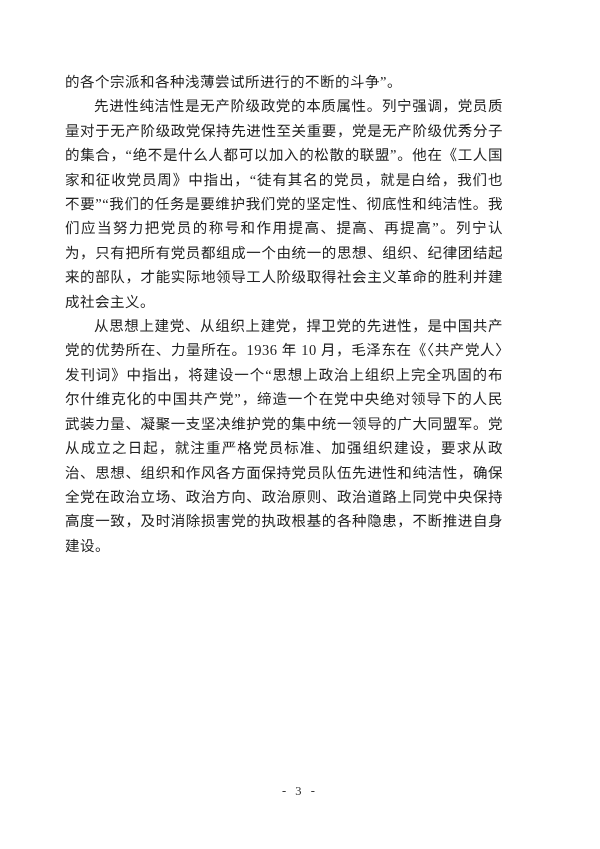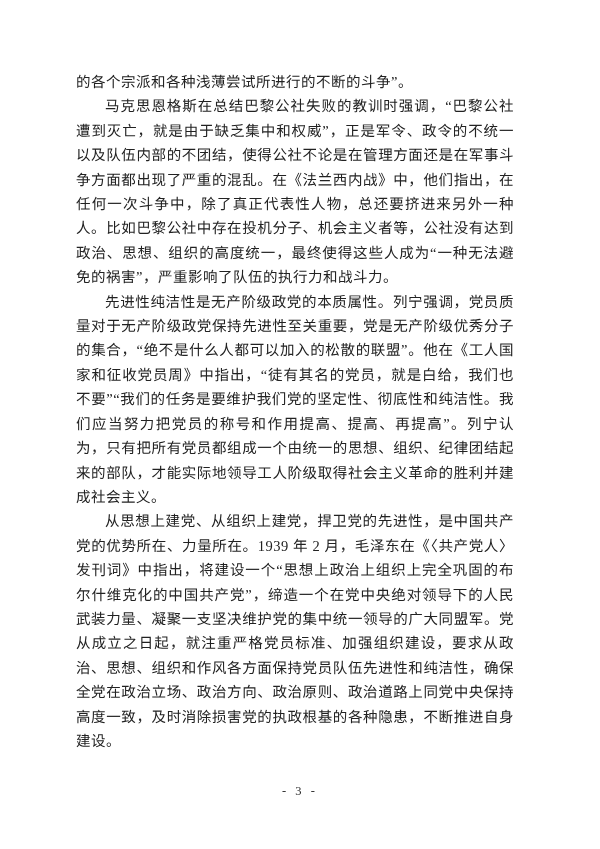--- a/index.html
+++ b/index.html
@@ -14,21 +14,21 @@
   }
   .page {
     position: relative;
     width: 600px;
     height: 849px;
     background: #ffffff;
     overflow: hidden;
   }
   .text-block {
     position: absolute;
-    left: 76px;
+    left: 65px;
     top: 70px;
     width: 438px;
     color: #222222;
     font-size: 14.5px;
     letter-spacing: 0.5px;
     line-height: 24.4px;
     text-align: justify;
     text-justify: inter-ideograph;
   }
   .para {
@@ -48,18 +48,17 @@
     color: #2b2b2b;
     letter-spacing: 3px;
   }
 </style>
 </head>
 <body>
 
 <div class="page">
   <div class="text-block">
     <p class="para">的各个宗派和各种浅薄尝试所进行的不断的斗争”。</p>
-    <p class="para indented">马克思恩格斯在总结巴黎公社失败的教训时强调，“巴黎公社遭到灭亡，就是由于缺乏集中和权威”，正是军令、政令的不统一以及队伍内部的不团结，使得公社不论是在管理方面还是在军事斗争方面都出现了严重的混乱。在《法兰西内战》中，他们指出，在任何一次斗争中，除了真正代表性人物，总还要挤进来另外一种人。比如巴黎公社中存在投机分子、机会主义者等，公社没有达到政治、思想、组织的高度统一，最终使得这些人成为“一种无法避免的祸害”，严重影响了队伍的执行力和战斗力。</p>
     <p class="para indented">先进性纯洁性是无产阶级政党的本质属性。列宁强调，党员质量对于无产阶级政党保持先进性至关重要，党是无产阶级优秀分子的集合，“绝不是什么人都可以加入的松散的联盟”。他在《工人国家和征收党员周》中指出，“徒有其名的党员，就是白给，我们也不要”“我们的任务是要维护我们党的坚定性、彻底性和纯洁性。我们应当努力把党员的称号和作用提高、提高、再提高”。列宁认为，只有把所有党员都组成一个由统一的思想、组织、纪律团结起来的部队，才能实际地领导工人阶级取得社会主义革命的胜利并建成社会主义。</p>
-    <p class="para indented">从思想上建党、从组织上建党，捍卫党的先进性，是中国共产党的优势所在、力量所在。1939 年 2 月，毛泽东在《〈共产党人〉发刊词》中指出，将建设一个“思想上政治上组织上完全巩固的布尔什维克化的中国共产党”，缔造一个在党中央绝对领导下的人民武装力量、凝聚一支坚决维护党的集中统一领导的广大同盟军。党从成立之日起，就注重严格党员标准、加强组织建设，要求从政治、思想、组织和作风各方面保持党员队伍先进性和纯洁性，确保全党在政治立场、政治方向、政治原则、政治道路上同党中央保持高度一致，及时消除损害党的执政根基的各种隐患，不断推进自身建设。</p>
+    <p class="para indented">从思想上建党、从组织上建党，捍卫党的先进性，是中国共产党的优势所在、力量所在。1936 年 10 月，毛泽东在《〈共产党人〉发刊词》中指出，将建设一个“思想上政治上组织上完全巩固的布尔什维克化的中国共产党”，缔造一个在党中央绝对领导下的人民武装力量、凝聚一支坚决维护党的集中统一领导的广大同盟军。党从成立之日起，就注重严格党员标准、加强组织建设，要求从政治、思想、组织和作风各方面保持党员队伍先进性和纯洁性，确保全党在政治立场、政治方向、政治原则、政治道路上同党中央保持高度一致，及时消除损害党的执政根基的各种隐患，不断推进自身建设。</p>
   </div>
   <div class="page-number">- 3 -</div>
 </div>
 
 </body></html>

